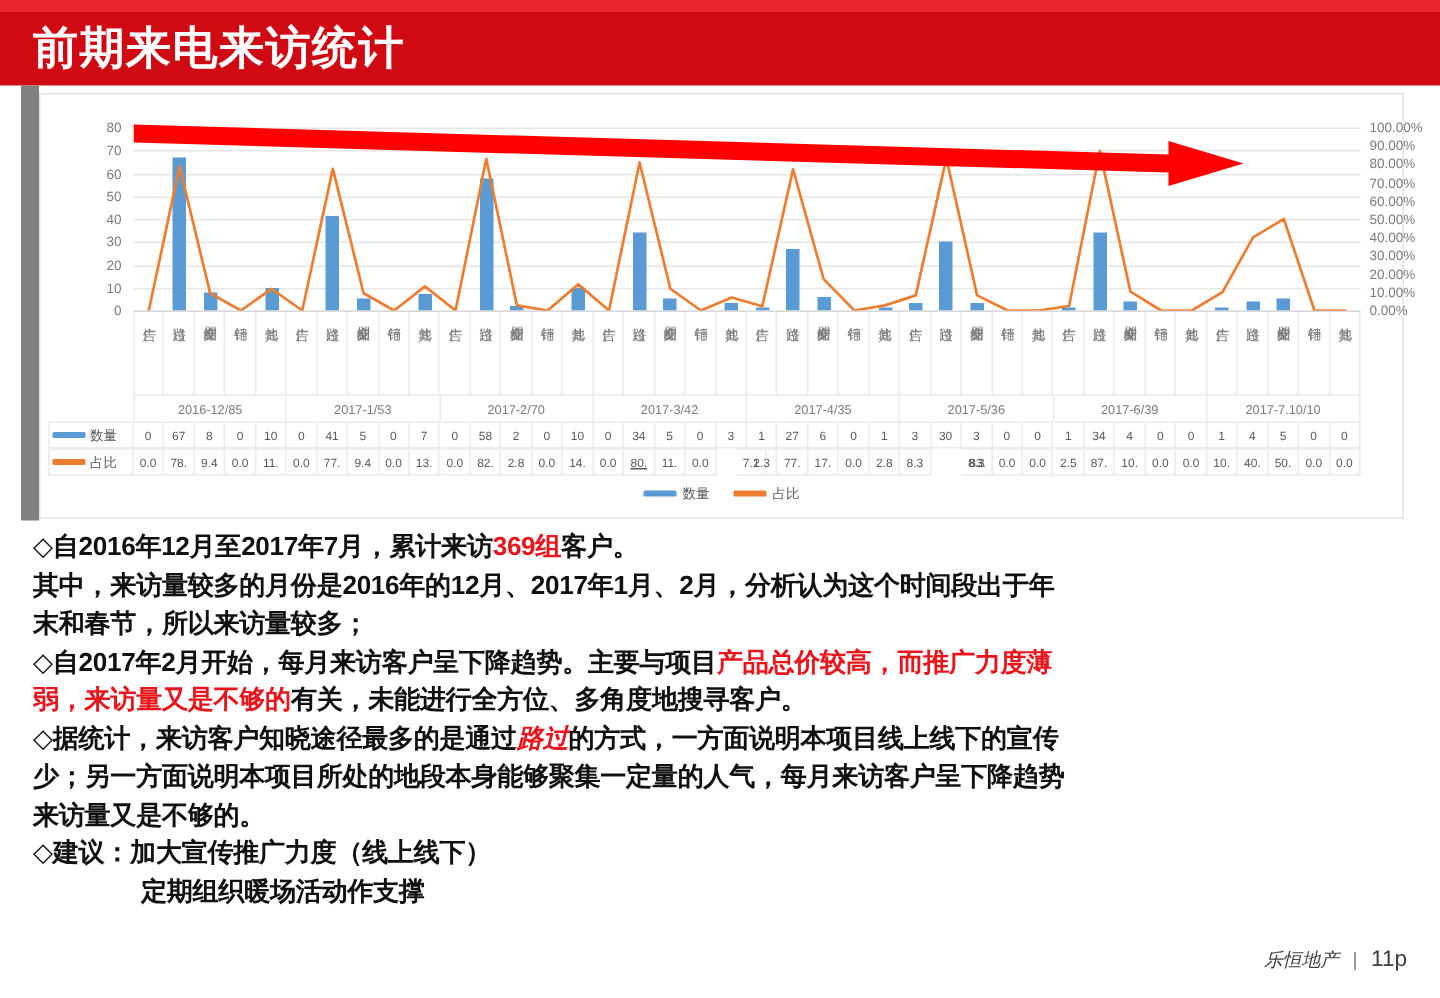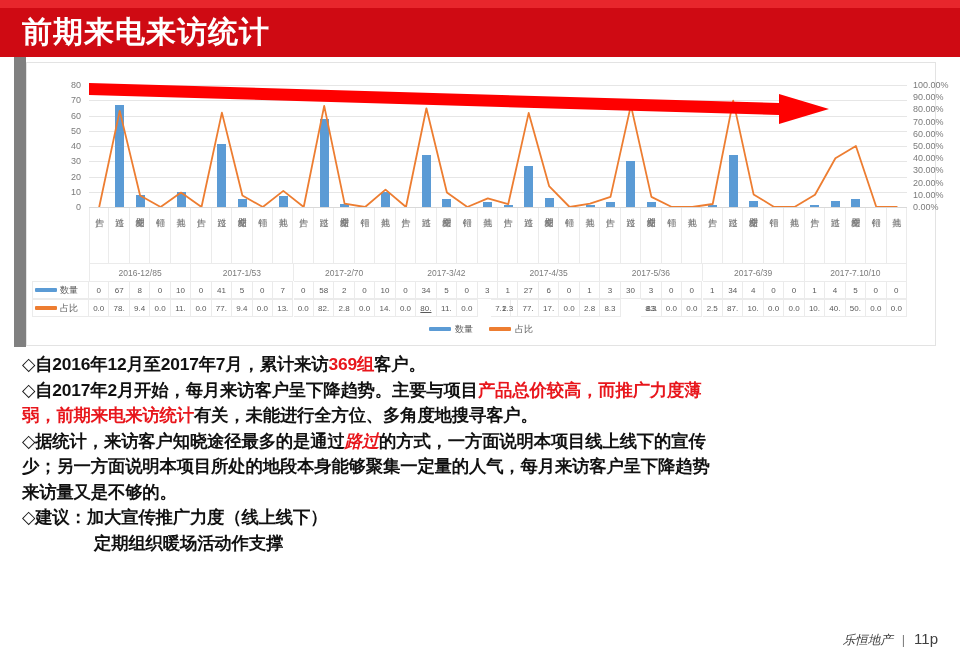--- a/index.html
+++ b/index.html
@@ -439,22 +439,24 @@
     <div class="axis-label right" style="left: 886px; width: 50px; top: 78px;">50.00%</div>
     <div class="axis-label right" style="left: 886px; width: 50px; top: 90.2px;">40.00%</div>
     <div class="axis-label right" style="left: 886px; width: 50px; top: 102.4px;">30.00%</div>
     <div class="axis-label right" style="left: 886px; width: 50px; top: 114.6px;">20.00%</div>
     <div class="axis-label right" style="left: 886px; width: 50px; top: 126.8px;">10.00%</div>
     <div class="axis-label right" style="left: 886px; width: 50px; top: 139px;">0.00%</div>
   </div>
 
 <div id="body-text">
   <p><span>◇自2016年12月至2017年7月，累计来访</span><span class="red">369组</span><span>客户。</span></p>
+  <p>其中，来访量较多的月份是2016年的12月、2017年1月、2月，分析认为这个时间段出于年</p>
+  <p>末和春节，所以来访量较多；</p>
   <p><span>◇自2017年2月开始，每月来访客户呈下降趋势。主要与项目</span><span class="red">产品总价较高，而推广力度薄</span></p>
-  <p><span class="red">弱，前期来电来访统计</span><span>有关，未能进行全方位、多角度地搜寻客户。</span></p>
+  <p><span class="red">弱，来访量又是不够的</span><span>有关，未能进行全方位、多角度地搜寻客户。</span></p>
   <p><span>◇据统计，来访客户知晓途径最多的是通过</span><span class="red-ital">路过</span><span>的方式，一方面说明本项目线上线下的宣传</span></p>
   <p>少；另一方面说明本项目所处的地段本身能够聚集一定量的人气，每月来访客户呈下降趋势</p>
   <p>来访量又是不够的。</p>
   <p>◇建议：加大宣传推广力度（线上线下）</p>
   <p class="indent">定期组织暖场活动作支撑</p>
 </div>
 
 <div id="footer">
   <span id="footer-brand">乐恒地产</span>
   <span id="footer-sep">|</span>

